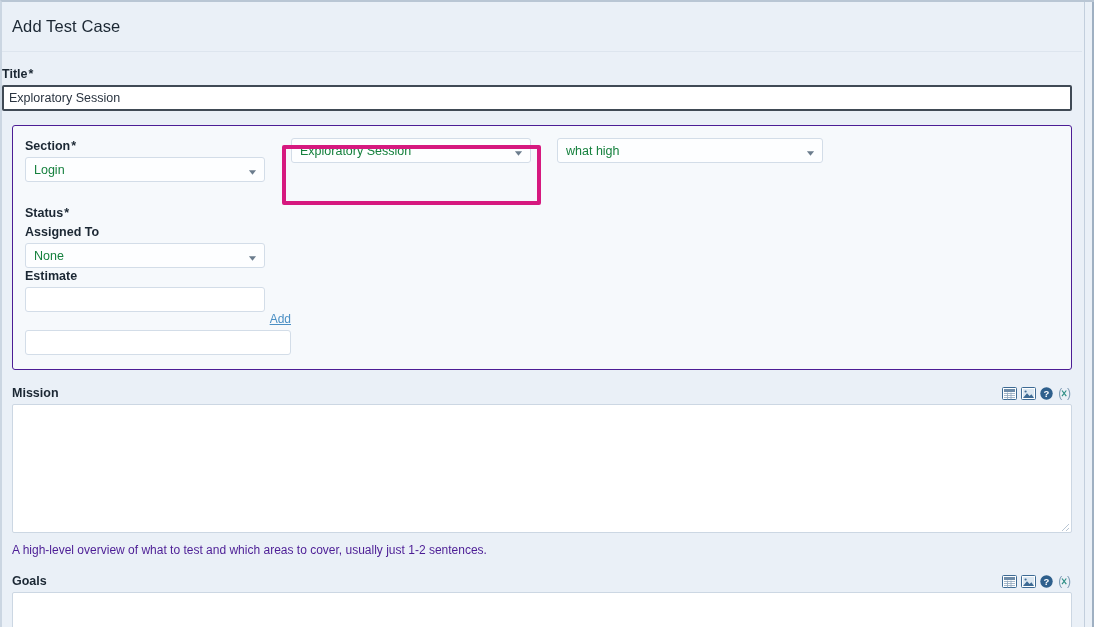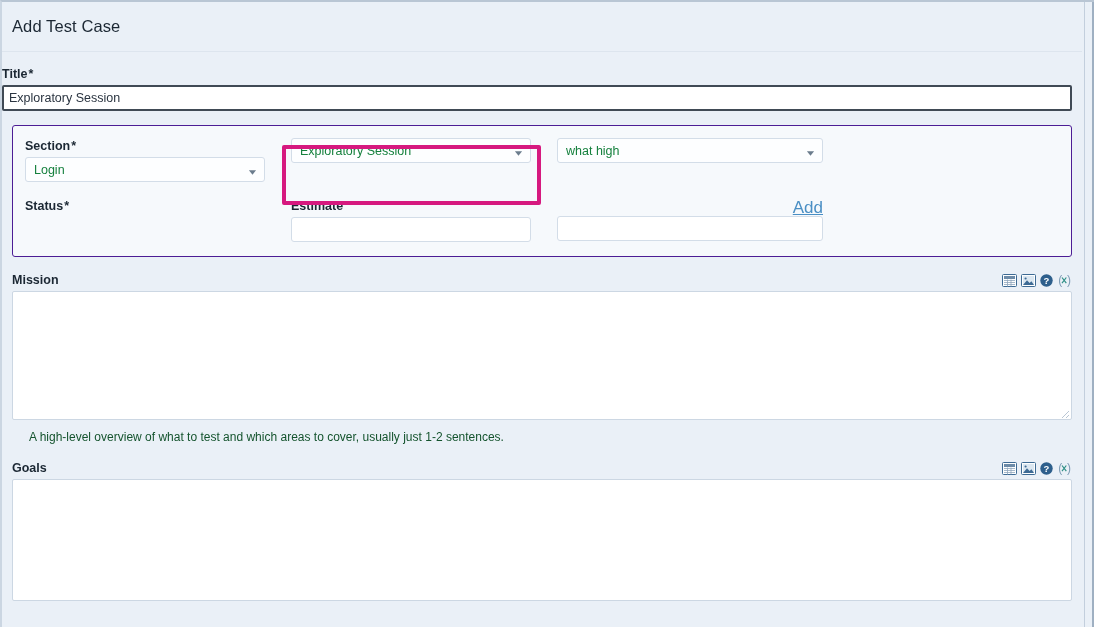--- a/index.html
+++ b/index.html
@@ -114,21 +114,21 @@
   }
   .cell {
     box-sizing: border-box;
     padding-right: 26px;
     position: relative;
   }
   .cell.c1 { width: 266px; }
   .cell.c2 { width: 266px; }
   .cell.c3 { width: 266px; }
   .cell.c4 { width: 266px; padding-right: 0; }
-  .row2 { margin-top: 16px; }
+  .row2 { margin-top: 23px; flex-direction: column; }
 
   
   .select {
     position: relative;
     width: 100%;
     height: 25px;
     box-sizing: border-box;
     background: #fdfeff;
     border: 1px solid #d3dde8;
     border-radius: 3px;
@@ -178,21 +178,21 @@
     box-sizing: border-box;
     pointer-events: none;
     z-index: 20;
   }
 
   
   .add-link {
     position: absolute;
     right: 0;
     top: 0;
-    font-size: 17px;
+    font-size: 12px;
     color: #4a8fc4;
     text-decoration: underline;
     cursor: pointer;
   }
   .label-row {
     position: relative;
     height: 18px;
   }
 
   
@@ -235,22 +235,22 @@
   .resize-grip {
     position: absolute;
     right: 1px;
     bottom: 1px;
     width: 13px;
     height: 13px;
     pointer-events: none;
   }
   .help-text {
     font-size: 12px;
-    color: #14532d;
-    margin: 9px 10px 0 27px;
+    color: #4c1d95;
+    margin: 9px 10px 0 10px;
     line-height: 16px;
   }
 </style>
 </head>
 <body>
 
 <div class="page">
 
   <div class="right-rail"></div>
 
@@ -313,20 +313,33 @@
       </div>
 
       <div class="grid-row row2">
 
         <div class="cell c1">
           <label class="field-label">
             <span>Status</span><span class="req">*</span>
           </label>
         </div>
 
+        <div class="cell c2">
+          <label class="field-label">
+            <span>Assigned To</span><span class="req"></span>
+          </label>
+          <div class="select">
+            <span>None</span>
+            <span class="caret">
+              <svg width="9" height="9" viewBox="0 0 10 10">
+                  <path d="M1 3 L9 3 L5 8 Z" fill="#6b7c8d"></path>
+                </svg>
+            </span>
+          </div>
+        </div>
 
         <div class="cell c3">
           <label class="field-label">
             <span>Estimate</span><span class="req"></span>
           </label>
           <input class="text-input" type="text" value="" style="">
         </div>
 
         <div class="cell c4">
           <div class="label-row">

